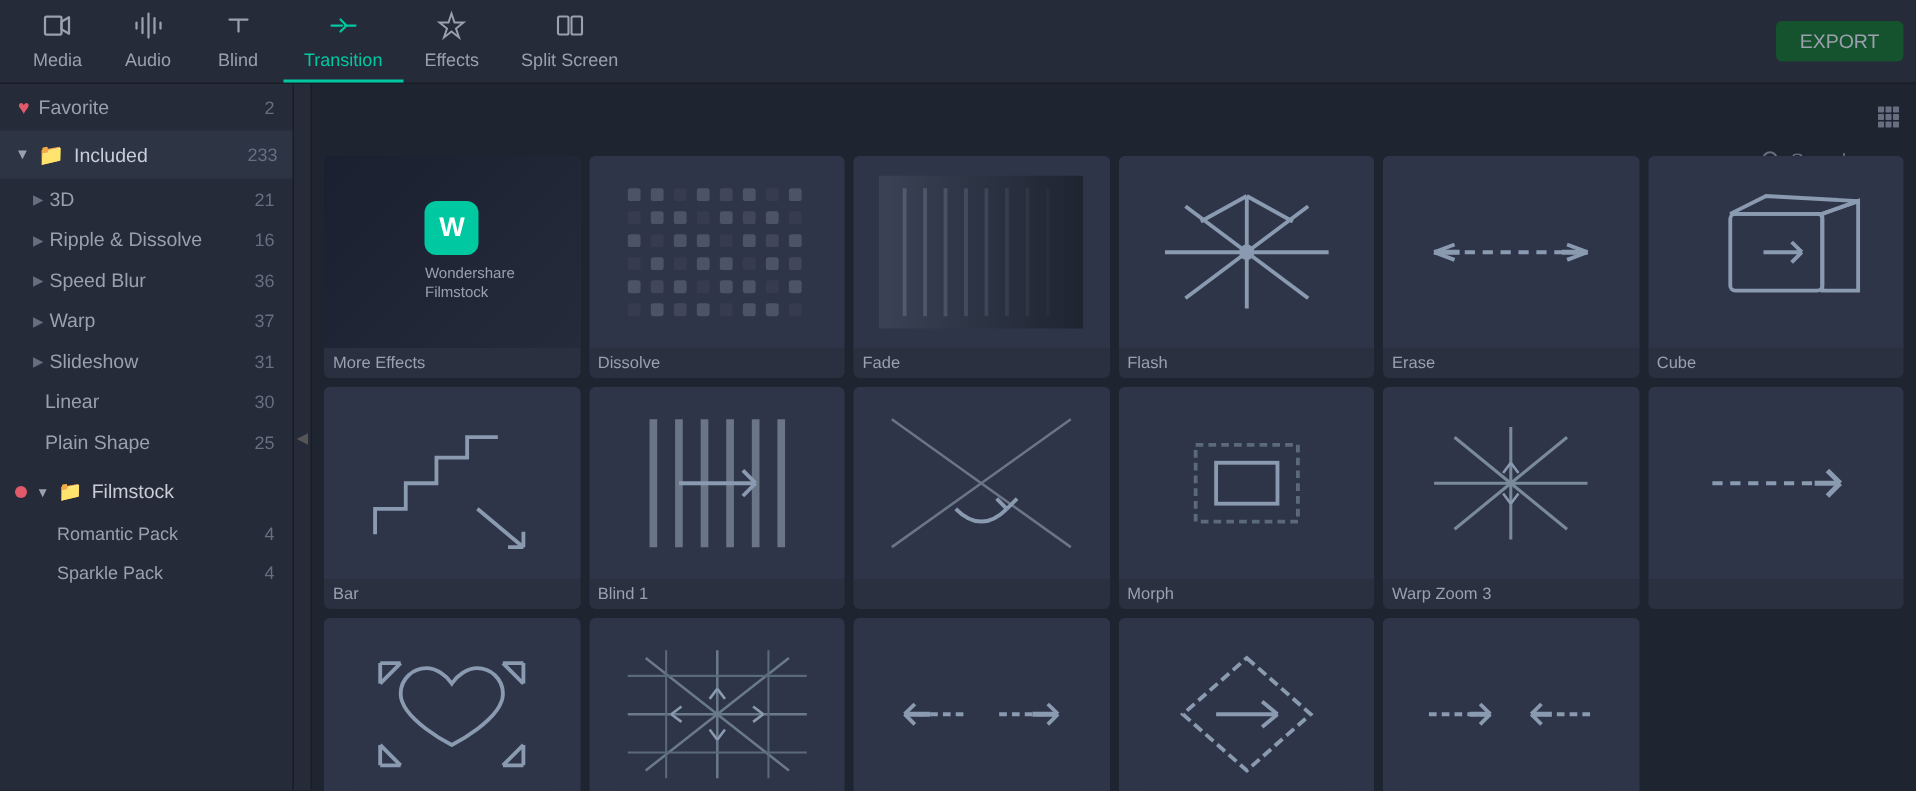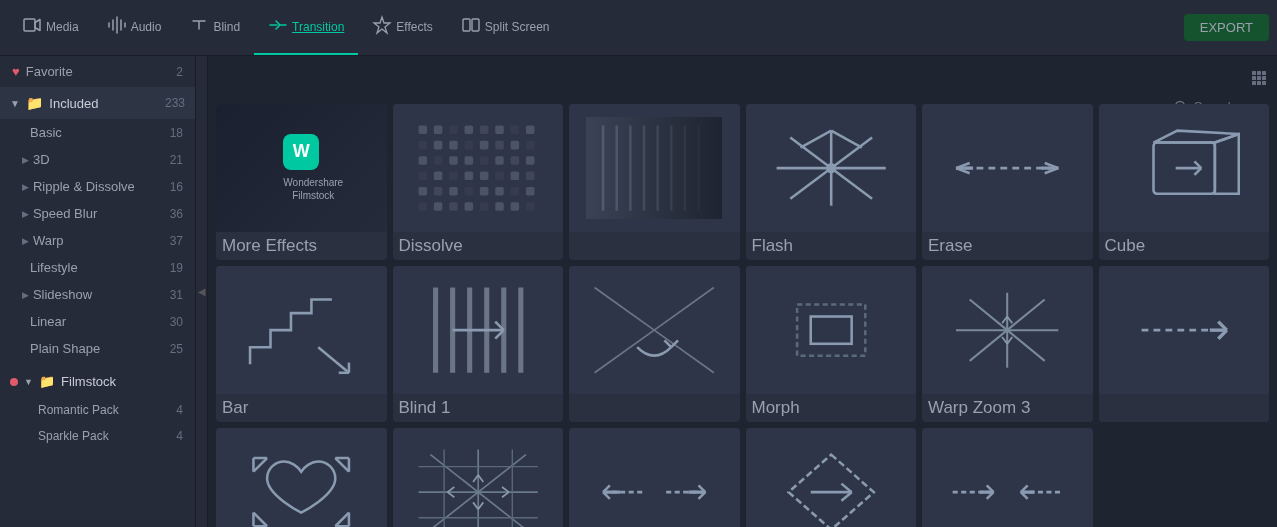--- a/index.html
+++ b/index.html
@@ -20,35 +20,34 @@
       display: flex;
       align-items: center;
       background: #252b38;
       border-bottom: 1px solid #181d27;
       padding: 0 8px;
       height: 56px;
       flex-shrink: 0;
     }
     .toolbar-item {
       display: flex;
-      flex-direction: row;
+      flex-direction: column;
       align-items: center;
       justify-content: center;
       padding: 6px 14px;
       cursor: pointer;
       color: #9aa0ad;
       border-bottom: 2px solid transparent;
       height: 100%;
       gap: 4px;
       min-width: 60px;
     }
     .toolbar-item.active {
       color: #00c8a0;
       border-bottom: 2px solid #00c8a0;
-      text-decoration: underline;
     }
     .toolbar-icon {
       font-size: 18px;
       line-height: 1;
     }
     .toolbar-label {
       font-size: 12px;
       line-height: 1;
     }
     .toolbar-spacer { flex: 1; }
@@ -196,21 +195,21 @@
       aspect-ratio: 4/3;
       background: #2e3548;
       display: flex;
       align-items: center;
       justify-content: center;
       position: relative;
       overflow: hidden;
     }
     .grid-label {
       padding: 4px 6px;
-      font-size: 17px;
+      font-size: 11px;
       color: #9aa0ad;
       white-space: nowrap;
       overflow: hidden;
       text-overflow: ellipsis;
     }
 
     
     .thumb-more-effects {
       background: linear-gradient(135deg, #1a2030, #252b3a);
       display: flex;
@@ -219,21 +218,21 @@
       justify-content: center;
       gap: 6px;
     }
     .ws-logo {
       width: 36px; height: 36px;
       background: #00c8a0;
       border-radius: 8px;
       display: flex; align-items: center; justify-content: center;
       color: white; font-size: 18px; font-weight: bold;
     }
-    .ws-text { font-size: 10px; color: #9aa0ad; text-align: center; line-height: 1.3; margin-left: 24px; }
+    .ws-text { font-size: 10px; color: #9aa0ad; line-height: 1.3; margin-left: 24px; }
 
     
     .grid-thumb svg {
       width: 80%;
       height: 80%;
     }
   </style>
 </head>
 <body>
 
@@ -306,24 +305,20 @@
 
     <div class="included-header">
       <div style="display:flex;align-items:center;gap:6px;">
         <span style="font-size:10px;color:#9aa0ad;">▼</span>
         <span style="font-size:14px;">📁</span>
         <span>Included</span>
       </div>
       <span class="sidebar-count">233</span>
     </div>
 
-    <div class="sidebar-item-simple">
-      <span>Basic</span>
-      <span class="sidebar-count">18</span>
-    </div>
 
     <div class="sidebar-item-expandable">
       <div style="display:flex;align-items:center;gap:4px;">
         <span style="font-size:9px;color:#666e80;">▶</span>
         <span>3D</span>
       </div>
       <span class="sidebar-count">21</span>
     </div>
 
     <div class="sidebar-item-expandable">
@@ -343,24 +338,20 @@
     </div>
 
     <div class="sidebar-item-expandable">
       <div style="display:flex;align-items:center;gap:4px;">
         <span style="font-size:9px;color:#666e80;">▶</span>
         <span>Warp</span>
       </div>
       <span class="sidebar-count">37</span>
     </div>
 
-    <div class="sidebar-item-simple">
-      <span>Lifestyle</span>
-      <span class="sidebar-count">19</span>
-    </div>
 
     <div class="sidebar-item-expandable">
       <div style="display:flex;align-items:center;gap:4px;">
         <span style="font-size:9px;color:#666e80;">▶</span>
         <span>Slideshow</span>
       </div>
       <span class="sidebar-count">31</span>
     </div>
 
     <div class="sidebar-item-simple">
@@ -507,20 +498,21 @@
             <line x1="10" y1="5" x2="10" y2="55" stroke="#5a6275" stroke-width="1.5" opacity="0.8"></line>
             <line x1="18" y1="5" x2="18" y2="55" stroke="#5a6275" stroke-width="1.5" opacity="0.7"></line>
             <line x1="26" y1="5" x2="26" y2="55" stroke="#5a6275" stroke-width="1.5" opacity="0.6"></line>
             <line x1="34" y1="5" x2="34" y2="55" stroke="#5a6275" stroke-width="1.5" opacity="0.5"></line>
             <line x1="42" y1="5" x2="42" y2="55" stroke="#5a6275" stroke-width="1.5" opacity="0.4"></line>
             <line x1="50" y1="5" x2="50" y2="55" stroke="#5a6275" stroke-width="1.5" opacity="0.3"></line>
             <line x1="58" y1="5" x2="58" y2="55" stroke="#5a6275" stroke-width="1.5" opacity="0.2"></line>
             <line x1="66" y1="5" x2="66" y2="55" stroke="#5a6275" stroke-width="1.5" opacity="0.1"></line>
           </svg>
         </div>
+        <div class="grid-label">Fade</div>
       </div>
 
       <div class="grid-item">
         <div class="grid-thumb">
           <svg viewBox="0 0 80 60" fill="none">
             <rect x="0" y="0" width="80" height="60" fill="#2e3548"></rect>
             <line x1="40" y1="8" x2="40" y2="52" stroke="#8a9ab0" stroke-width="1.5"></line>
             <line x1="8" y1="30" x2="72" y2="30" stroke="#8a9ab0" stroke-width="1.5"></line>
             <line x1="16" y1="12" x2="64" y2="48" stroke="#8a9ab0" stroke-width="1.5"></line>
             <line x1="64" y1="12" x2="16" y2="48" stroke="#8a9ab0" stroke-width="1.5"></line>

